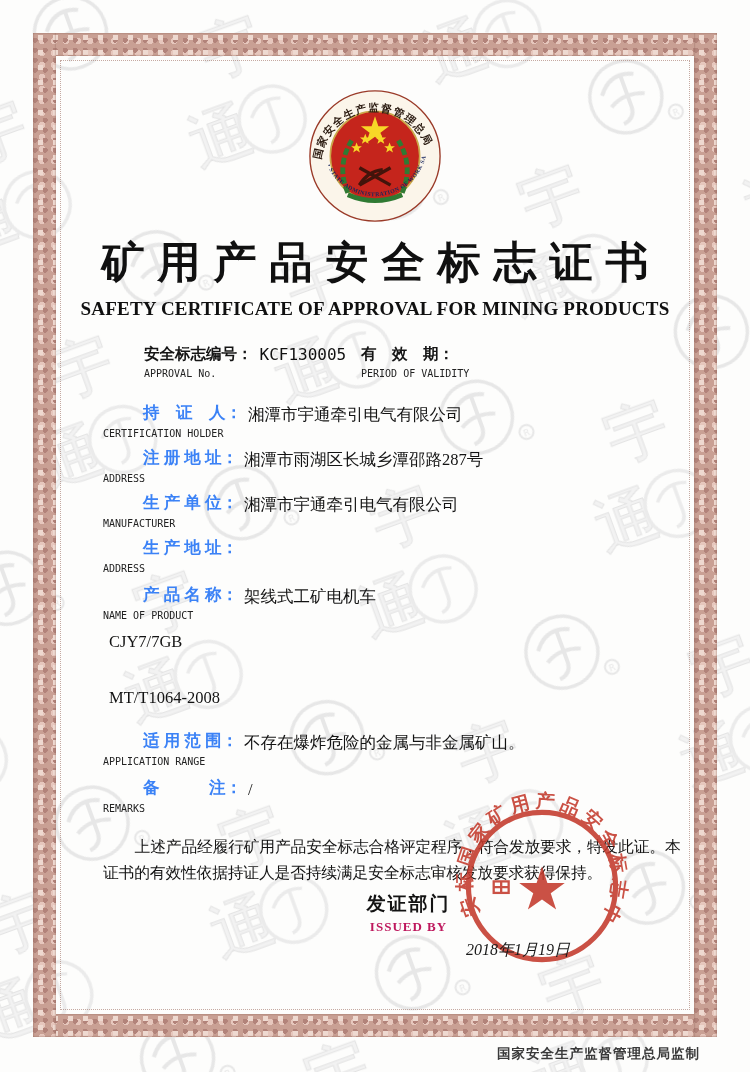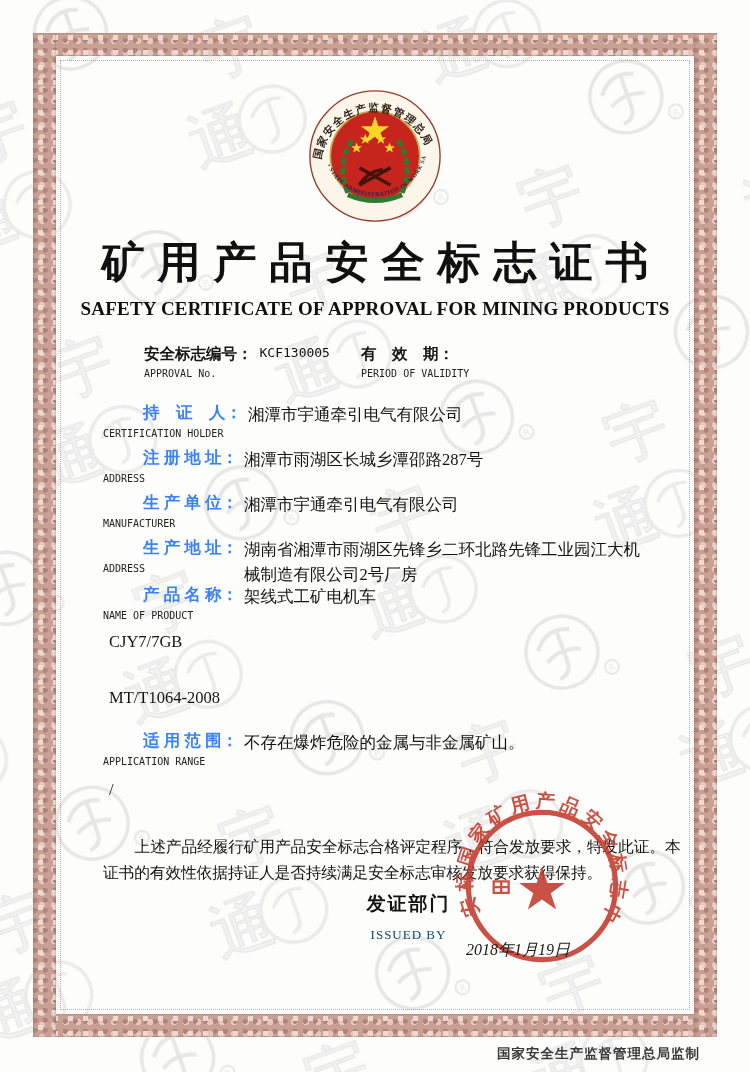--- a/index.html
+++ b/index.html
@@ -50,37 +50,37 @@
     text-align:center;font-size:19px;font-weight:700;
     letter-spacing:.2px;color:#101010;white-space:nowrap;
   }
   
   .kv{position:absolute;top:344px;display:flex;align-items:flex-start;z-index:3;margin-left:16px;}
   .kv-left{left:128px;}
   .kv-right{left:345px;}
   .kcol{display:flex;flex-direction:column;}
   .kzh{font-size:15.5px;font-weight:700;white-space:pre;color:#151515;}
   .ken{font-size:10px;font-family:"DejaVu Sans Mono",monospace;margin-top:3px;color:#222;}
-  .kval{font-size:13px;font-family:"DejaVu Sans Mono",monospace;margin-left:7px;margin-top:1px;color:#111;}
+  .kval{font-size:16px;font-family:"DejaVu Sans Mono",monospace;margin-left:7px;margin-top:1px;color:#111;}
   
   .field{position:absolute;left:103px;right:70px;display:flex;align-items:flex-start;z-index:3;}
   .flabel{display:flex;flex-direction:column;flex:none;}
   .fzh{font-size:16.5px;font-weight:700;white-space:pre;color:#3b82f6;margin-left:40px;}
   .fen{font-size:10px;font-family:"DejaVu Sans Mono",monospace;margin-top:4px;color:#222;white-space:nowrap;}
   .fval{font-size:16.5px;margin-left:6px;line-height:25px;max-width:430px;color:#131313;}
   
   .declaration{
     position:absolute;left:103px;top:834px;width:582px;z-index:3;
     font-size:15.8px;line-height:26px;text-indent:2em;
     letter-spacing:-.2px;color:#141414;
   }
   
   .issued{position:absolute;left:336px;top:891px;width:145px;text-align:center;z-index:3;}
   .issued-zh{font-size:19px;font-weight:700;letter-spacing:2px;color:#131313;}
-  .issued-en{font-size:13px;font-weight:400;letter-spacing:1px;margin-top:10px;color:#0c4a6e;}
+  .issued-en{font-size:13px;font-weight:700;letter-spacing:1px;margin-top:2px;color:#be185d;}
   .issue-date{position:absolute;left:466px;top:940px;font-size:16px;z-index:6;color:#1a1a1a;white-space:nowrap;font-style:italic;}
   
   .seal{position:absolute;left:427px;top:771px;width:230px;height:230px;z-index:5;opacity:.88;}
   
   .footer{
     position:absolute;right:50px;top:1045px;z-index:3;
     font-size:13.5px;font-weight:700;letter-spacing:1px;color:#3a3a3a;white-space:nowrap;
   }
 </style>
 </head>
@@ -192,21 +192,20 @@
         <span class="fzh">生 产 单 位：</span>
         <span class="fen">MANUFACTURER</span>
       </div>
     <div class="fval">湘潭市宇通牵引电气有限公司</div>
   </div>
   <div class="field" style="top:537px">
     <div class="flabel">
         <span class="fzh">生 产 地 址：</span>
         <span class="fen">ADDRESS</span>
       </div>
-    <div class="fval" style="max-width:404px">湖南省湘潭市雨湖区先锋乡二环北路先锋工业园江大机械制造有限公司2号厂房</div>
   </div>
   <div class="field" style="top:584px">
     <div class="flabel">
         <span class="fzh">产 品 名 称：</span>
         <span class="fen">NAME OF PRODUCT</span>
       </div>
     <div class="fval">架线式工矿电机车</div>
   </div>
   <div class="field" style="top:629px">
     <div class="fval">CJY7/7GB</div>
@@ -215,20 +214,24 @@
     <div class="fval">MT/T1064-2008</div>
   </div>
   <div class="field" style="top:730px">
     <div class="flabel">
         <span class="fzh">适 用 范 围：</span>
         <span class="fen">APPLICATION RANGE</span>
       </div>
     <div class="fval">不存在爆炸危险的金属与非金属矿山。</div>
   </div>
   <div class="field" style="top:777px">
+    <div class="flabel">
+        <span class="fzh">备　　　注：</span>
+        <span class="fen">REMARKS</span>
+      </div>
     <div class="fval">/</div>
   </div>
 
   <div class="declaration">上述产品经履行矿用产品安全标志合格评定程序，符合发放要求，特发此证。本证书的有效性依据持证人是否持续满足安全标志审核发放要求获得保持。</div>
 
   <div class="issued">
     <div class="issued-zh">发证部门</div>
     <div class="issued-en">ISSUED BY</div>
   </div>
   <div class="issue-date">2018年1月19日</div>

